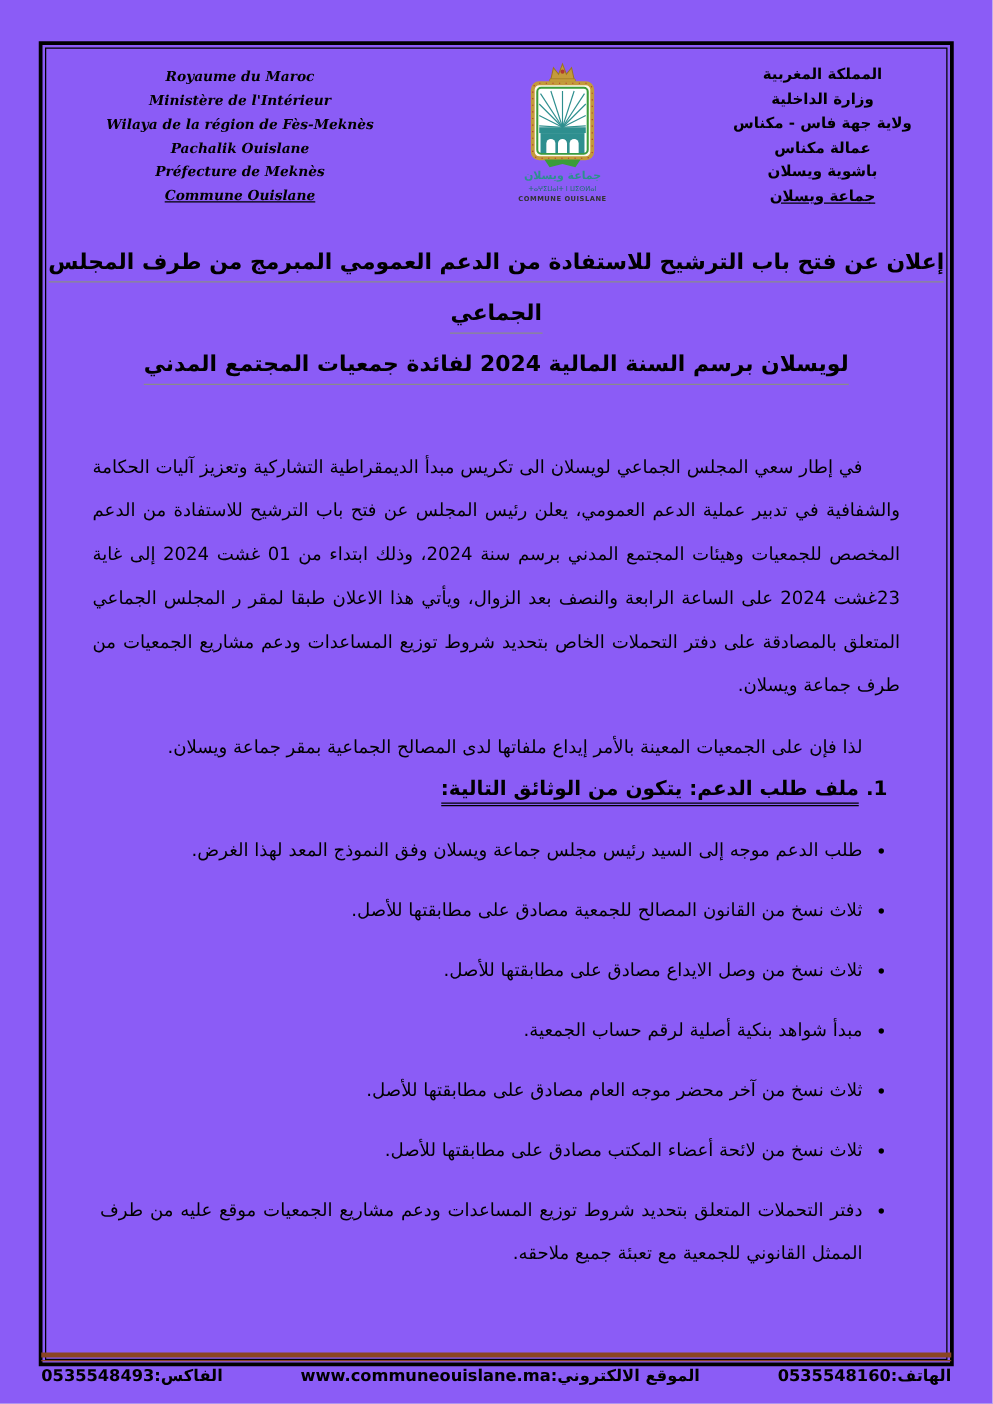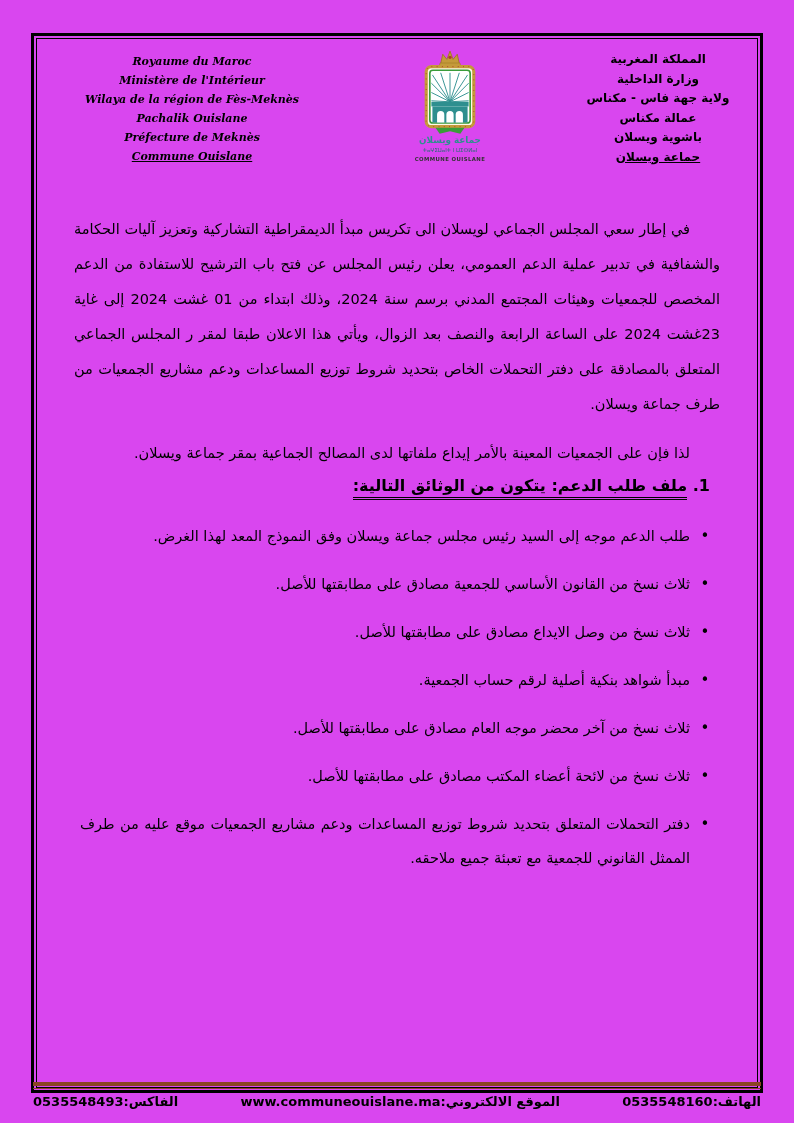--- a/index.html
+++ b/index.html
@@ -1,19 +1,19 @@
 <!DOCTYPE html>
 <html lang="ar"><head>
 <meta charset="utf-8">
 <style>
   * { margin:0; padding:0; box-sizing:border-box; }
   html,body { background:#e8e8e8; }
   .sheet {
     position:relative; width:794px; height:1123px; margin:0 auto;
-    background:#d946ef; color:#000;
+    background:#8b5cf6; color:#000;
     font-family:"DejaVu Sans", sans-serif;
     overflow:hidden;
   }
   .frame { position:absolute; left:31px; top:33px; right:31px; bottom:30px; border:3px solid #000; }
   .frame-inner { position:absolute; inset:2px; border:1px solid #000; }
   .content { position:absolute; left:38px; top:40px; right:38px; bottom:38px; }
 
   
   .doc-header { display:flex; justify-content:space-between; align-items:flex-start; padding:8px 14px 0 20px; }
   .fr-block { width:268px; text-align:center; font-family:"DejaVu Serif", serif;
@@ -121,38 +121,42 @@
       <div class="ar-block">
         <div>المملكة المغربية</div>
         <div>وزارة الداخلية</div>
         <div>ولاية جهة فاس - مكناس</div>
         <div>عمالة مكناس</div>
         <div>باشوية ويسلان</div>
         <div class="u-last">جماعة ويسلان</div>
       </div>
     </div>
 
+    <div class="title">
+      <div><span class="tline">إعلان عن فتح باب الترشيح للاستفادة من الدعم العمومي المبرمج من طرف المجلس الجماعي</span></div>
+      <div><span class="tline">لويسلان برسم السنة المالية 2024 لفائدة جمعيات المجتمع المدني</span></div>
+    </div>
 
     <div class="body">
       <p class="para p1">في إطار سعي المجلس الجماعي لويسلان الى تكريس مبدأ الديمقراطية التشاركية وتعزيز آليات الحكامة والشفافية في تدبير عملية الدعم العمومي، يعلن رئيس المجلس عن فتح باب الترشيح للاستفادة من الدعم المخصص للجمعيات وهيئات المجتمع المدني برسم سنة 2024، وذلك ابتداء من 01 غشت 2024 إلى غاية 23غشت 2024 على الساعة الرابعة والنصف بعد الزوال، ويأتي هذا الاعلان طبقا لمقر ر المجلس الجماعي المتعلق بالمصادقة على دفتر التحملات الخاص بتحديد شروط توزيع المساعدات ودعم مشاريع الجمعيات من طرف جماعة ويسلان.</p>
       <p class="para p2">لذا فإن على الجمعيات المعينة بالأمر إيداع ملفاتها لدى المصالح الجماعية بمقر جماعة ويسلان.</p>
 
       <div class="section-heading">
         <span class="num">1.</span>
         <span class="hu">ملف طلب الدعم: يتكون من الوثائق التالية:</span>
       </div>
 
       <div class="list">
         <div class="list-item">
           <span class="marker">•</span>
           <span class="item-text">طلب الدعم موجه إلى السيد رئيس مجلس جماعة ويسلان وفق النموذج المعد لهذا الغرض.</span>
         </div>
         <div class="list-item">
           <span class="marker">•</span>
-          <span class="item-text">ثلاث نسخ من القانون الأساسي للجمعية مصادق على مطابقتها للأصل.</span>
+          <span class="item-text">ثلاث نسخ من القانون المصالح للجمعية مصادق على مطابقتها للأصل.</span>
         </div>
         <div class="list-item">
           <span class="marker">•</span>
           <span class="item-text">ثلاث نسخ من وصل الايداع مصادق على مطابقتها للأصل.</span>
         </div>
         <div class="list-item">
           <span class="marker">•</span>
           <span class="item-text">مبدأ شواهد بنكية أصلية لرقم حساب الجمعية.</span>
         </div>
         <div class="list-item">

